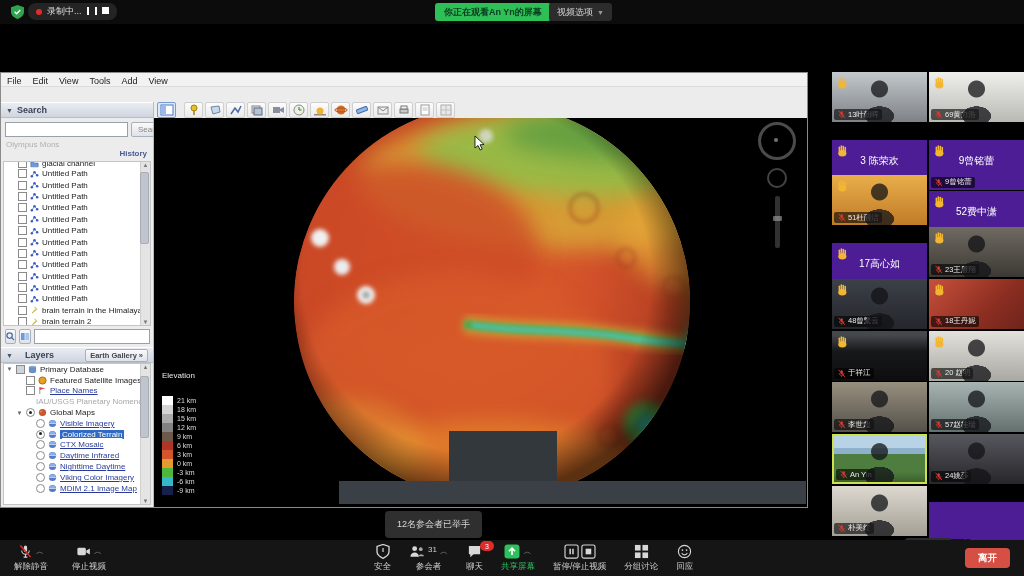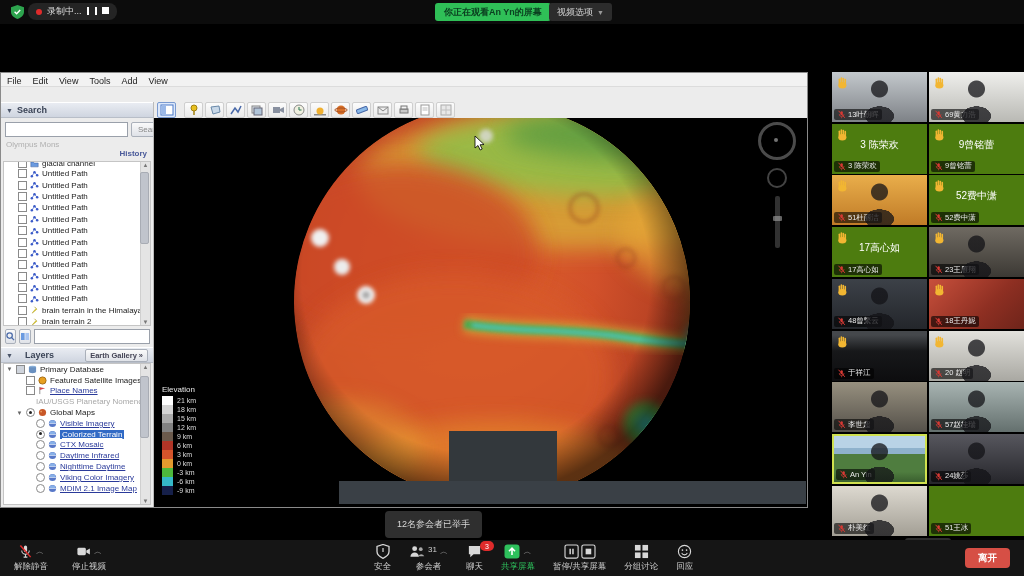--- a/index.html
+++ b/index.html
@@ -75,21 +75,21 @@
   #ge-main{flex:1;display:flex;flex-direction:column;min-width:0;}
   #ge-toolbar{height:16px;background:#ececec;display:flex;align-items:center;gap:2px;padding:0 3px;}
   .tb-btn{width:17px;height:14px;background:linear-gradient(#fcfcfc,#eaeaea);border:1px solid #cfcfcf;border-radius:2px;
           display:flex;align-items:center;justify-content:center;}
   .tb-btn.first{border-color:#7a9ad0;background:#dde8fa;margin-right:6px;}
   #ge-map{flex:1;background:#000;position:relative;overflow:hidden;}
   #globe-svg{position:absolute;left:0;top:0;}
 
   
   #legend{position:absolute;left:8px;bottom:12px;color:#fff;}
-  #legend-title{font-size:8px;color:#e8e8e8;margin-bottom:2px;}
+  #legend-title{font-size:8px;color:#e8e8e8;margin-bottom:16px;}
   .leg-row{display:flex;align-items:center;gap:4px;height:9px;}
   .leg-sw{width:11px;height:9px;}
   .leg-lb{font-size:7px;color:#ddd;}
 
   
   #navctl{position:absolute;right:10px;top:4px;width:40px;opacity:.75;}
   #compass{width:32px;height:32px;border:3px solid rgba(200,200,200,.5);border-radius:50%;margin:0 auto;position:relative;}
   #compass::after{content:"";position:absolute;left:13px;top:13px;width:4px;height:4px;background:rgba(220,220,220,.7);border-radius:50%;}
   #joy{width:16px;height:16px;border:2px solid rgba(200,200,200,.45);border-radius:50%;margin:8px auto 0;}
   #zoom-slider{width:5px;height:52px;background:rgba(190,190,190,.35);margin:8px auto 0;border-radius:2px;position:relative;}
@@ -116,21 +116,21 @@
   .v-dim{background:linear-gradient(180deg,#6f6a62,#3c3934);}
   .v-sil{background:linear-gradient(180deg,#3c4148,#23262b);}
   .v-festive{background:linear-gradient(135deg,#c8503c,#8e2f22 60%,#6e241a);}
   .v-hair{background:linear-gradient(180deg,#45484c 8%,#17181a 40%,#0d0d0f);}
   .v-bright2{background:linear-gradient(180deg,#e2e1dc,#a9a8a2);}
   .v-dim2{background:linear-gradient(180deg,#97907f,#55514a);}
   .v-teal{background:linear-gradient(180deg,#a8b4b2,#64706e);}
   .v-outdoor{background:linear-gradient(180deg,#b9d3e6 0 26%,#8fb2cc 26% 40%,#4f7d3f 40% 78%,#3a5f2f);}
   .v-darkport{background:linear-gradient(180deg,#57575e,#26262b);}
   .v-bright3{background:linear-gradient(180deg,#ddd9d0,#a39f95);}
-  .v-dark{background:#4d7c0f;}
+  .v-dark{background:#4c1d95;margin-top:16px;}
   #gallery-more{position:absolute;left:905px;top:538px;width:46px;height:15px;background:#2d2d2d;border-radius:3px;
                 color:#b8b8b8;display:flex;align-items:center;justify-content:center;font-size:8px;}
 
   
   #toast{position:absolute;left:385px;top:511px;background:#2f2f2f;border-radius:4px;color:#d8d8d8;
          font-size:9px;padding:7px 12px;}
   #bottombar{position:absolute;left:0;top:540px;width:1024px;height:36px;background:#151515;}
   .zbtn{display:flex;flex-direction:column;align-items:center;justify-content:center;gap:2px;position:relative;height:36px;}
   .zbtn .zlabel{font-size:8.5px;color:#cfcfcf;white-space:nowrap;}
   .zbtn.green .zlabel{color:#2ec05c;}
@@ -1049,21 +1049,21 @@
       <div class="zbtn">
         <div class="icon-row">
           <svg width="32" height="15" viewBox="0 0 34 16">
             <rect x="1" y="1" width="14" height="14" rx="2" fill="none" stroke="#d8d8d8" stroke-width="1.2"></rect>
             <line x1="6.5" y1="5" x2="6.5" y2="11" stroke="#d8d8d8" stroke-width="1.6"></line>
             <line x1="9.5" y1="5" x2="9.5" y2="11" stroke="#d8d8d8" stroke-width="1.6"></line>
             <rect x="19" y="1" width="14" height="14" rx="2" fill="none" stroke="#d8d8d8" stroke-width="1.2"></rect>
             <rect x="23" y="5" width="6" height="6" fill="#d8d8d8"></rect>
           </svg>
         </div>
-        <div class="zlabel">暂停/共享屏幕</div>
+        <div class="zlabel">暂停/停止视频</div>
       </div>
       <div class="zbtn">
         <div class="icon-row">
           <svg width="15" height="15" viewBox="0 0 16 16">
             <rect x="1" y="1" width="6" height="6" fill="#d8d8d8"></rect>
             <rect x="9" y="1" width="6" height="6" fill="#d8d8d8"></rect>
             <rect x="1" y="9" width="6" height="6" fill="#d8d8d8"></rect>
             <rect x="9" y="9" width="6" height="6" fill="#d8d8d8"></rect>
           </svg>
         </div>

